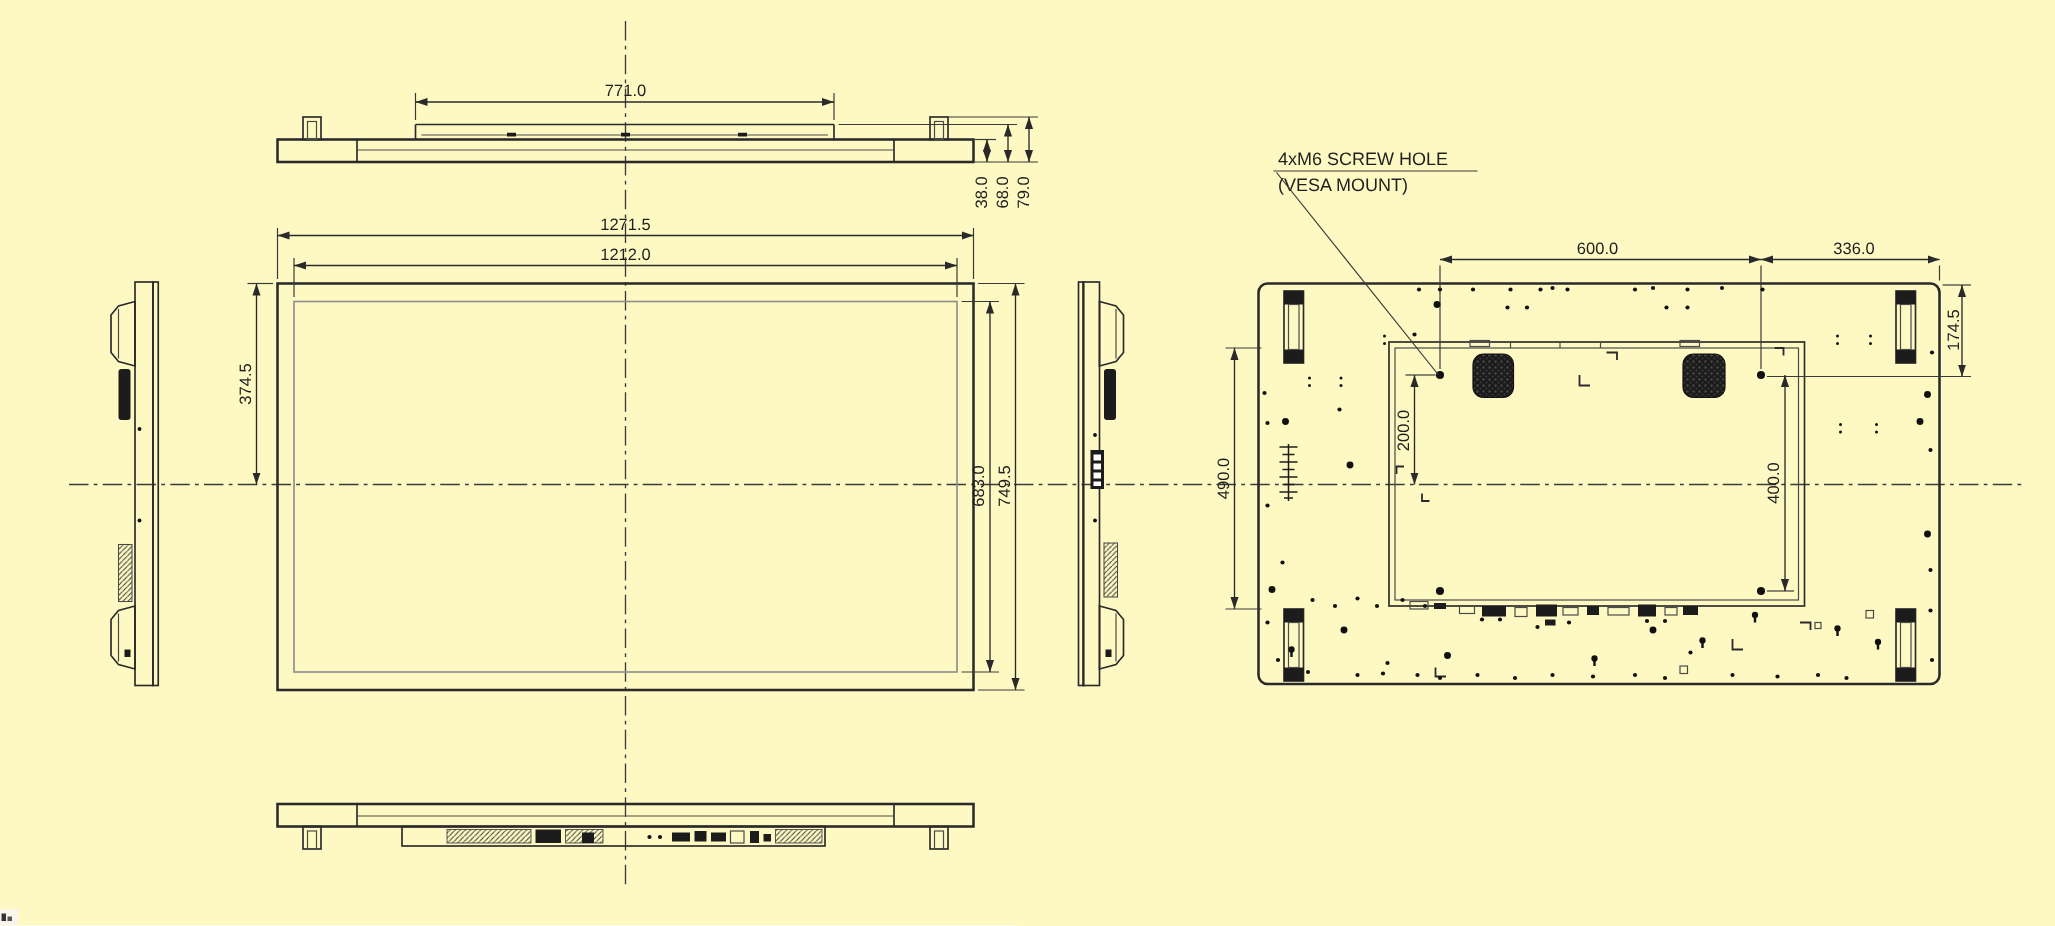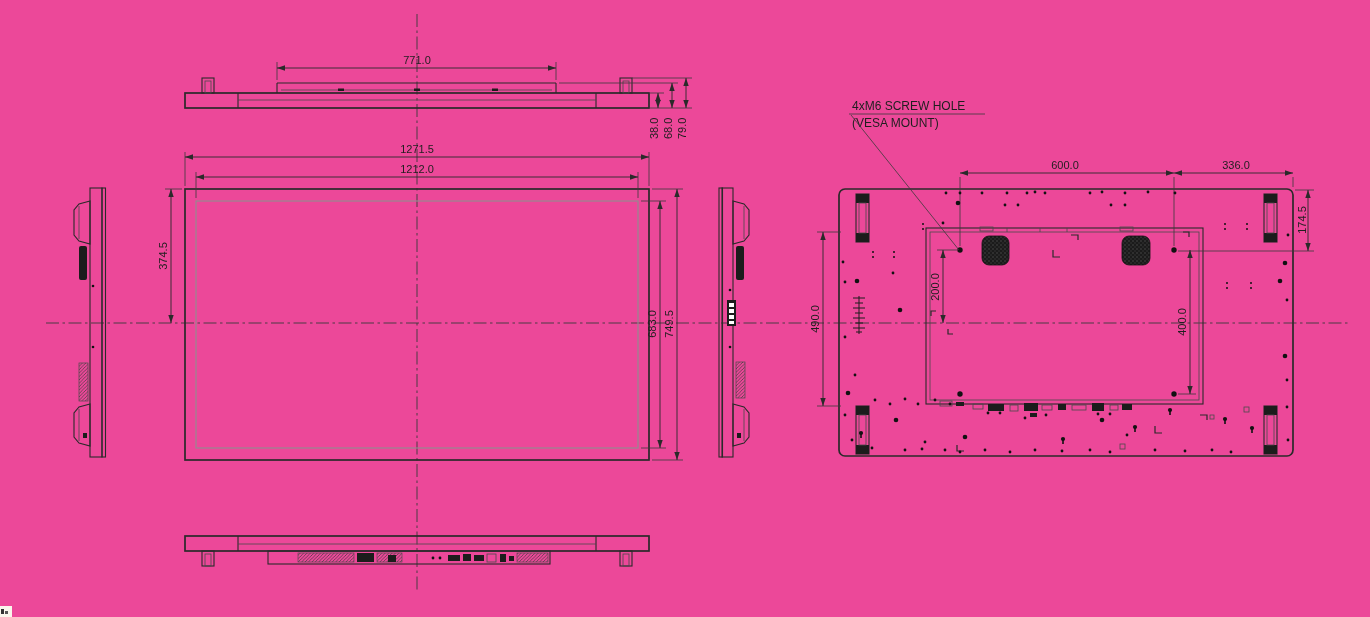--- a/index.html
+++ b/index.html
@@ -1,16 +1,16 @@
 <!DOCTYPE html>
 <html><head>
 <meta charset="utf-8">
 <style>
   html,body{margin:0;padding:0;background:#ffffff;}
-  .canvas{position:relative;width:1370px;height:617px;background:#ec4899;overflow:hidden;text-align:center;}
+  .canvas{position:relative;width:1370px;height:617px;background:#fef9c3;overflow:hidden;text-align:center;}
   svg{display:block;}
   text{font-family:"Liberation Sans","DejaVu Sans",sans-serif;font-size:11px;fill:#1f1f1f;}
   .note-text{font-size:12px;}
   .o2{fill:none;stroke:#2a2a2a;stroke-width:1.7;}
   .o1{fill:none;stroke:#2a2a2a;stroke-width:1.1;}
   .oth{fill:none;stroke:#4a4a4a;stroke-width:0.8;}
   .inner{fill:none;stroke:#8f8f8f;stroke-width:1.1;}
   .ext{stroke:#3a3a3a;stroke-width:0.8;fill:none;}
   .dim{stroke:#2a2a2a;stroke-width:0.9;fill:none;}
   .cl{stroke:#3a3a3a;stroke-width:0.9;fill:none;stroke-dasharray:13 3.5 2.5 3.5;}

